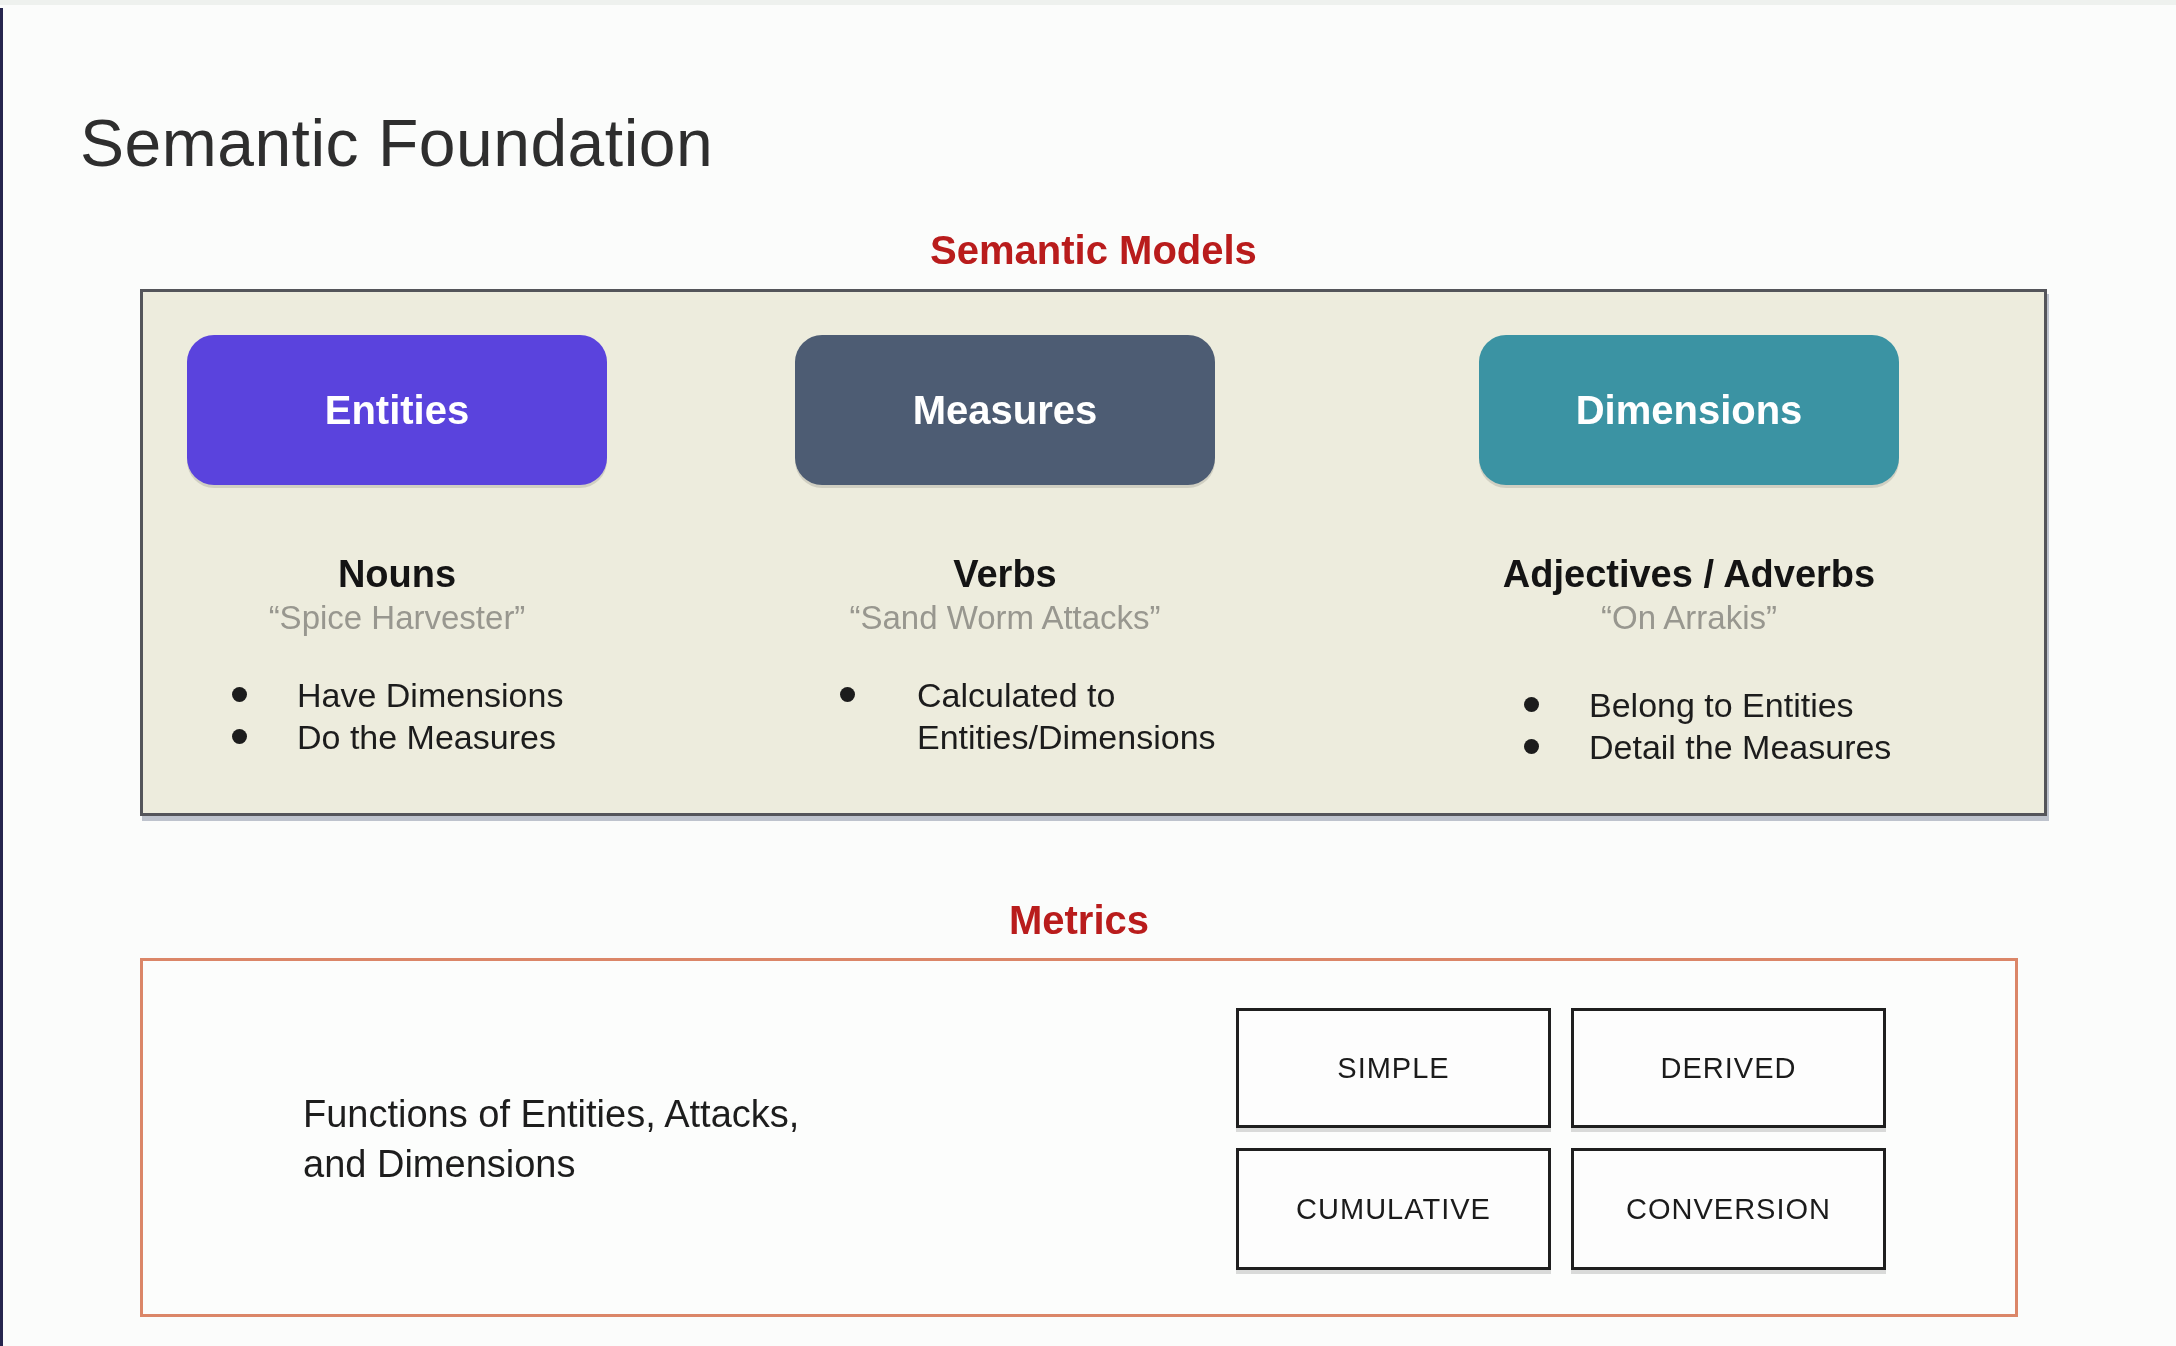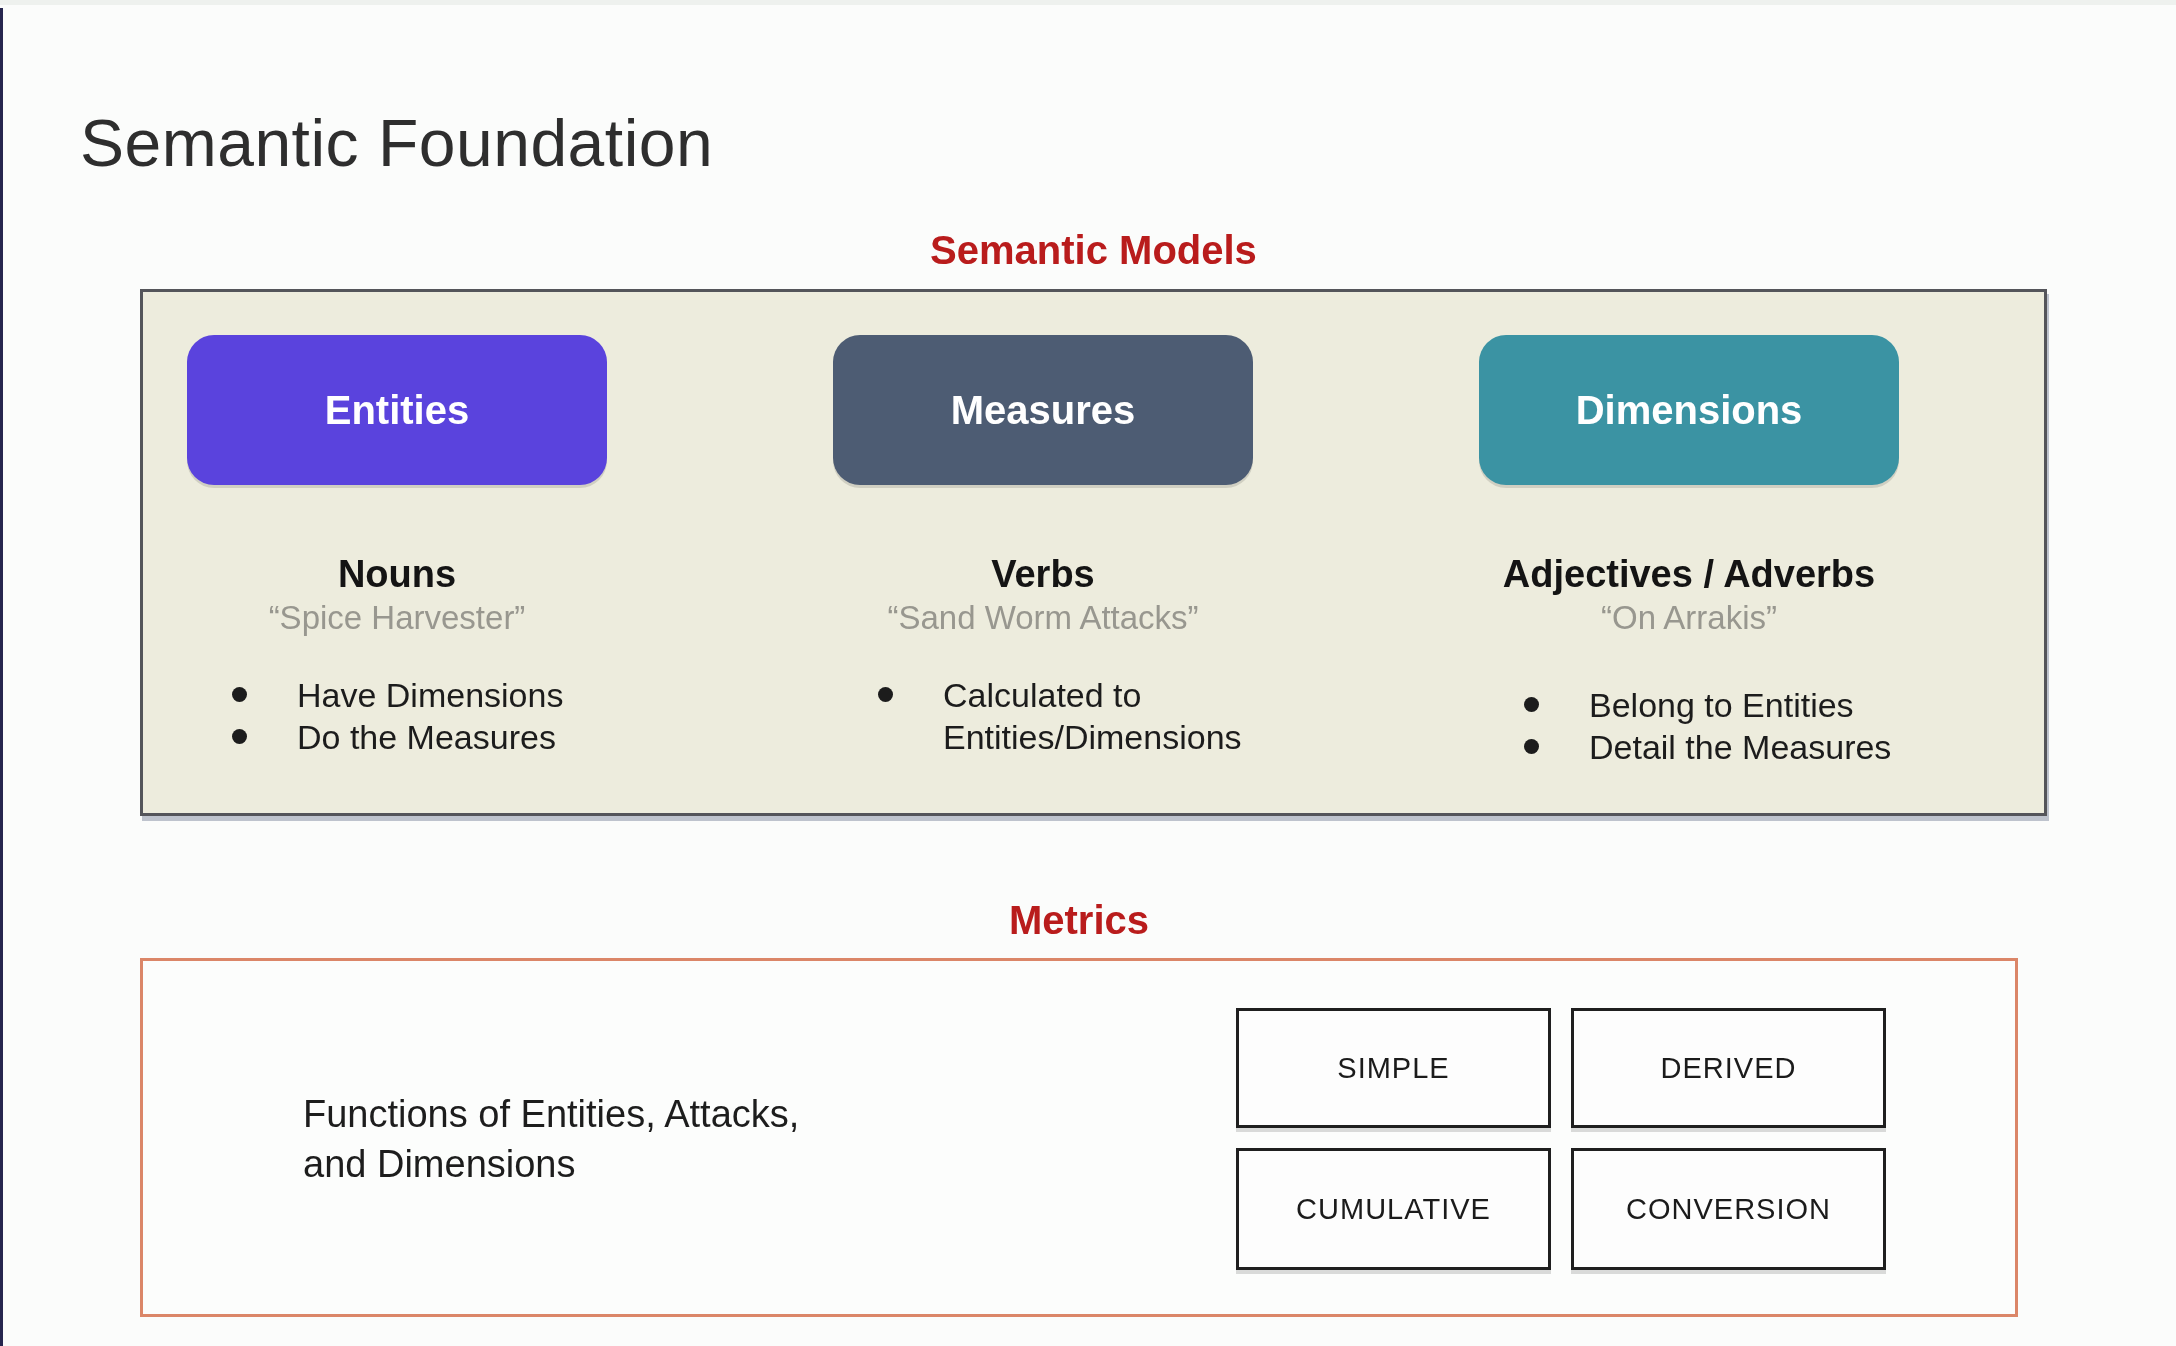--- a/index.html
+++ b/index.html
@@ -34,21 +34,21 @@
     background:#edecdd;
     border:3px solid #54555a;
     box-shadow:2px 5px 0 rgba(150,156,175,0.6);
     box-sizing:border-box;
   }
   .sm-col{
     position:absolute;top:43px;width:420px;
     display:flex;flex-direction:column;
   }
   .sm-col.col-1{left:44px;}
-  .sm-col.col-2{left:690px;}
+  .sm-col.col-2{left:652px;}
   .sm-col.col-3{left:1336px;}
   .pill{
     height:150px;border-radius:27px;
     display:flex;align-items:center;justify-content:center;
     color:#ffffff;font-size:40px;font-weight:700;
     box-shadow:0 3px 0 rgba(0,0,0,0.12);
   }
   .pill.entities{background:#5a43dd;}
   .pill.measures{background:#4d5c73;}
   .pill.dimensions{background:#3b93a3;}
@@ -127,21 +127,21 @@
     </div>
   </div>
 
   <div class="sm-col col-2">
     <div class="pill measures">Measures</div>
     <div class="role-label">Verbs</div>
     <div class="example-label">“Sand Worm Attacks”</div>
     <div class="bullet-list">
       <div class="bullet-item">
         <span class="bullet-dot"></span>
-        <span style="max-width:310px;">Calculated to Entities/Dimensions</span>
+        <span style="max-width:310px;margin-left:12px;">Calculated to Entities/Dimensions</span>
       </div>
     </div>
   </div>
 
   <div class="sm-col col-3">
     <div class="pill dimensions">Dimensions</div>
     <div class="role-label">Adjectives / Adverbs</div>
     <div class="example-label">“On Arrakis”</div>
     <div class="bullet-list" style="margin-top:44px;">
       <div class="bullet-item">

